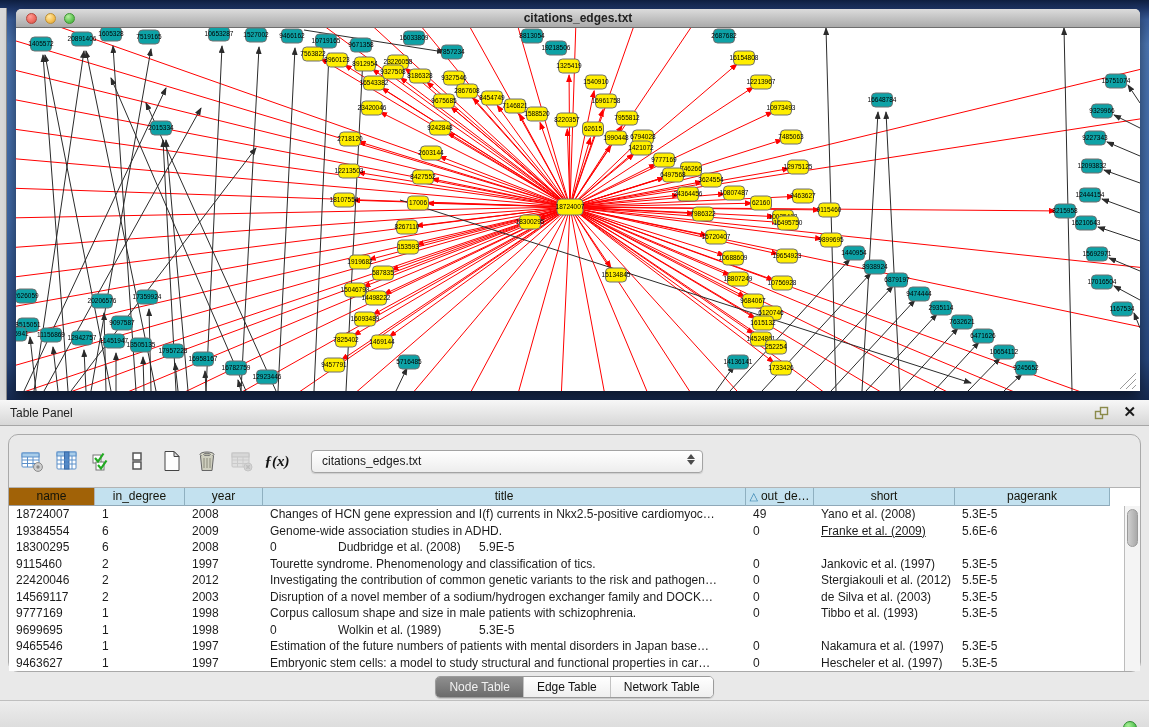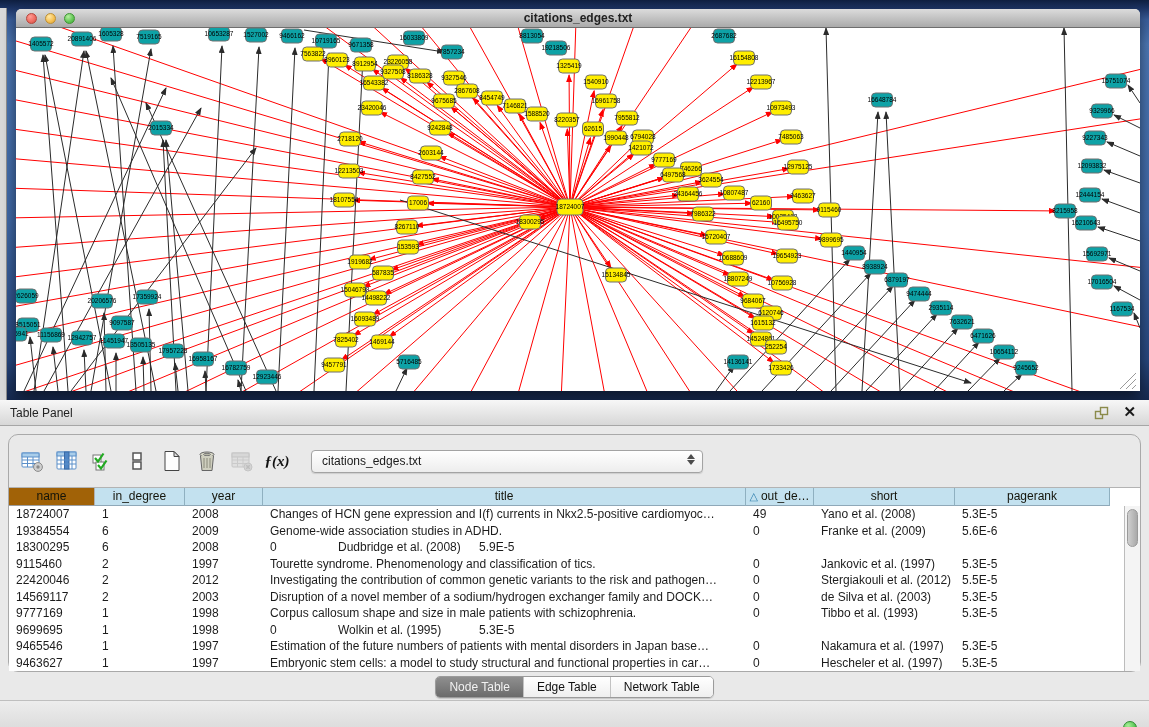--- a/index.html
+++ b/index.html
@@ -869,21 +869,21 @@
               <div class="td" style="width: 68px;">49</div>
               <div class="td" style="width: 141px;">Yano et al. (2008)</div>
               <div class="td" style="width: 155px;">5.3E-5</div>
             </div>
             <div class="tr">
               <div class="td" style="width: 86px;">19384554</div>
               <div class="td" style="width: 90px;">6</div>
               <div class="td" style="width: 78px;">2009</div>
               <div class="td" style="width: 483px;">Genome-wide association studies in ADHD.</div>
               <div class="td" style="width: 68px;">0</div>
-              <div class="td" style="width: 141px;">Franke et al. (2009)</div>
+              <div class="td" style="width: 141px; text-decoration: underline;">Franke et al. (2009)</div>
               <div class="td" style="width: 155px;">5.6E-6</div>
             </div>
             <div class="tr">
               <div class="td" style="width: 86px;">18300295</div>
               <div class="td" style="width: 90px;">6</div>
               <div class="td" style="width: 78px;">2008</div>
               <div class="td" style="width: 68px;">0</div>
               <div class="td" style="width: 141px;">Dudbridge et al. (2008)</div>
               <div class="td" style="width: 155px;">5.9E-5</div>
             </div>
@@ -921,21 +921,21 @@
               <div class="td" style="width: 483px;">Corpus callosum shape and size in male patients with schizophrenia.</div>
               <div class="td" style="width: 68px;">0</div>
               <div class="td" style="width: 141px;">Tibbo et al. (1993)</div>
               <div class="td" style="width: 155px;">5.3E-5</div>
             </div>
             <div class="tr">
               <div class="td" style="width: 86px;">9699695</div>
               <div class="td" style="width: 90px;">1</div>
               <div class="td" style="width: 78px;">1998</div>
               <div class="td" style="width: 68px;">0</div>
-              <div class="td" style="width: 141px;">Wolkin et al. (1995)</div>
+              <div class="td" style="width: 141px;">Wolkin et al. (1989)</div>
               <div class="td" style="width: 155px;">5.3E-5</div>
             </div>
             <div class="tr">
               <div class="td" style="width: 86px;">9465546</div>
               <div class="td" style="width: 90px;">1</div>
               <div class="td" style="width: 78px;">1997</div>
               <div class="td" style="width: 483px;">Estimation of the future numbers of patients with mental disorders in Japan base…</div>
               <div class="td" style="width: 68px;">0</div>
               <div class="td" style="width: 141px;">Nakamura et al. (1997)</div>
               <div class="td" style="width: 155px;">5.3E-5</div>

